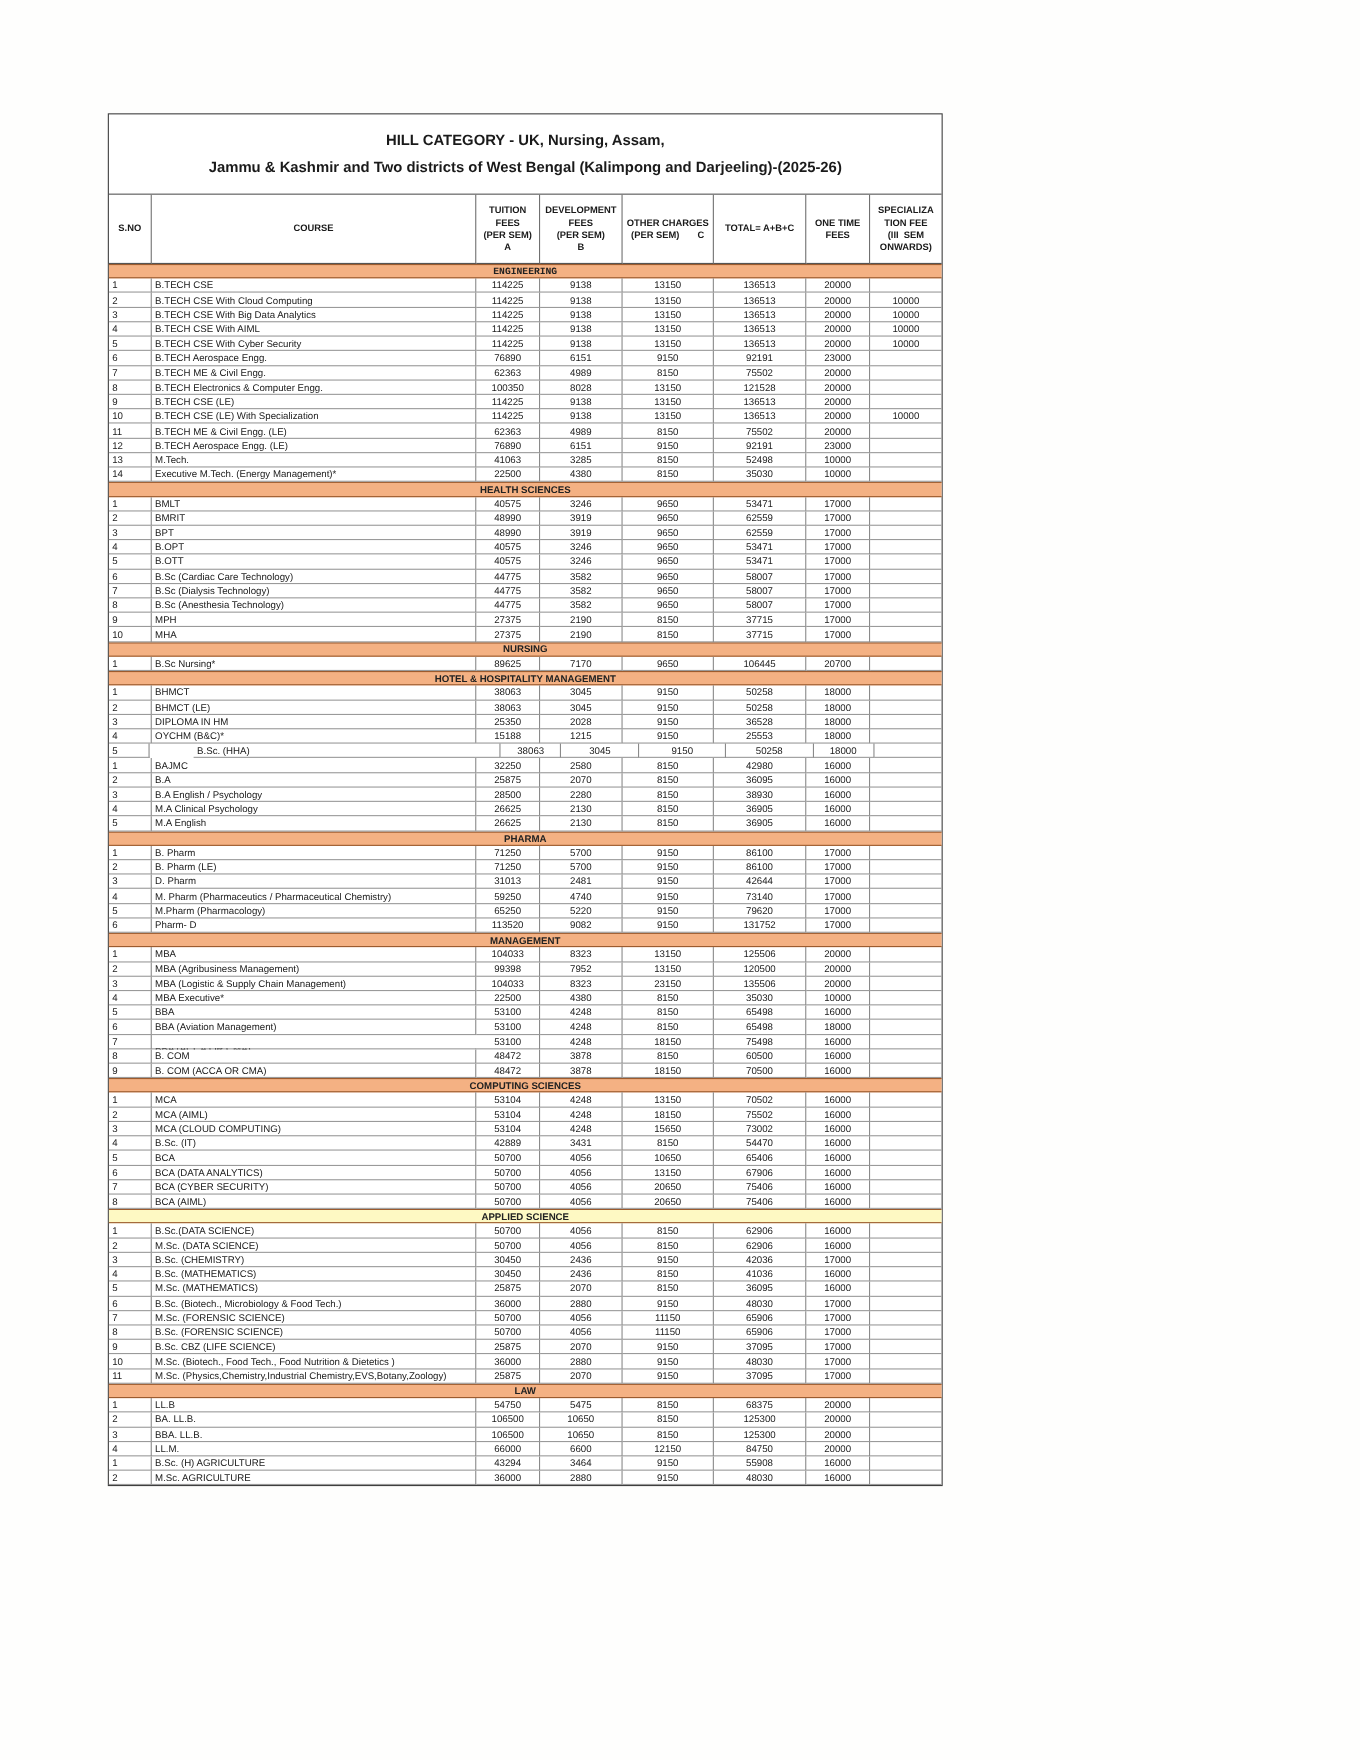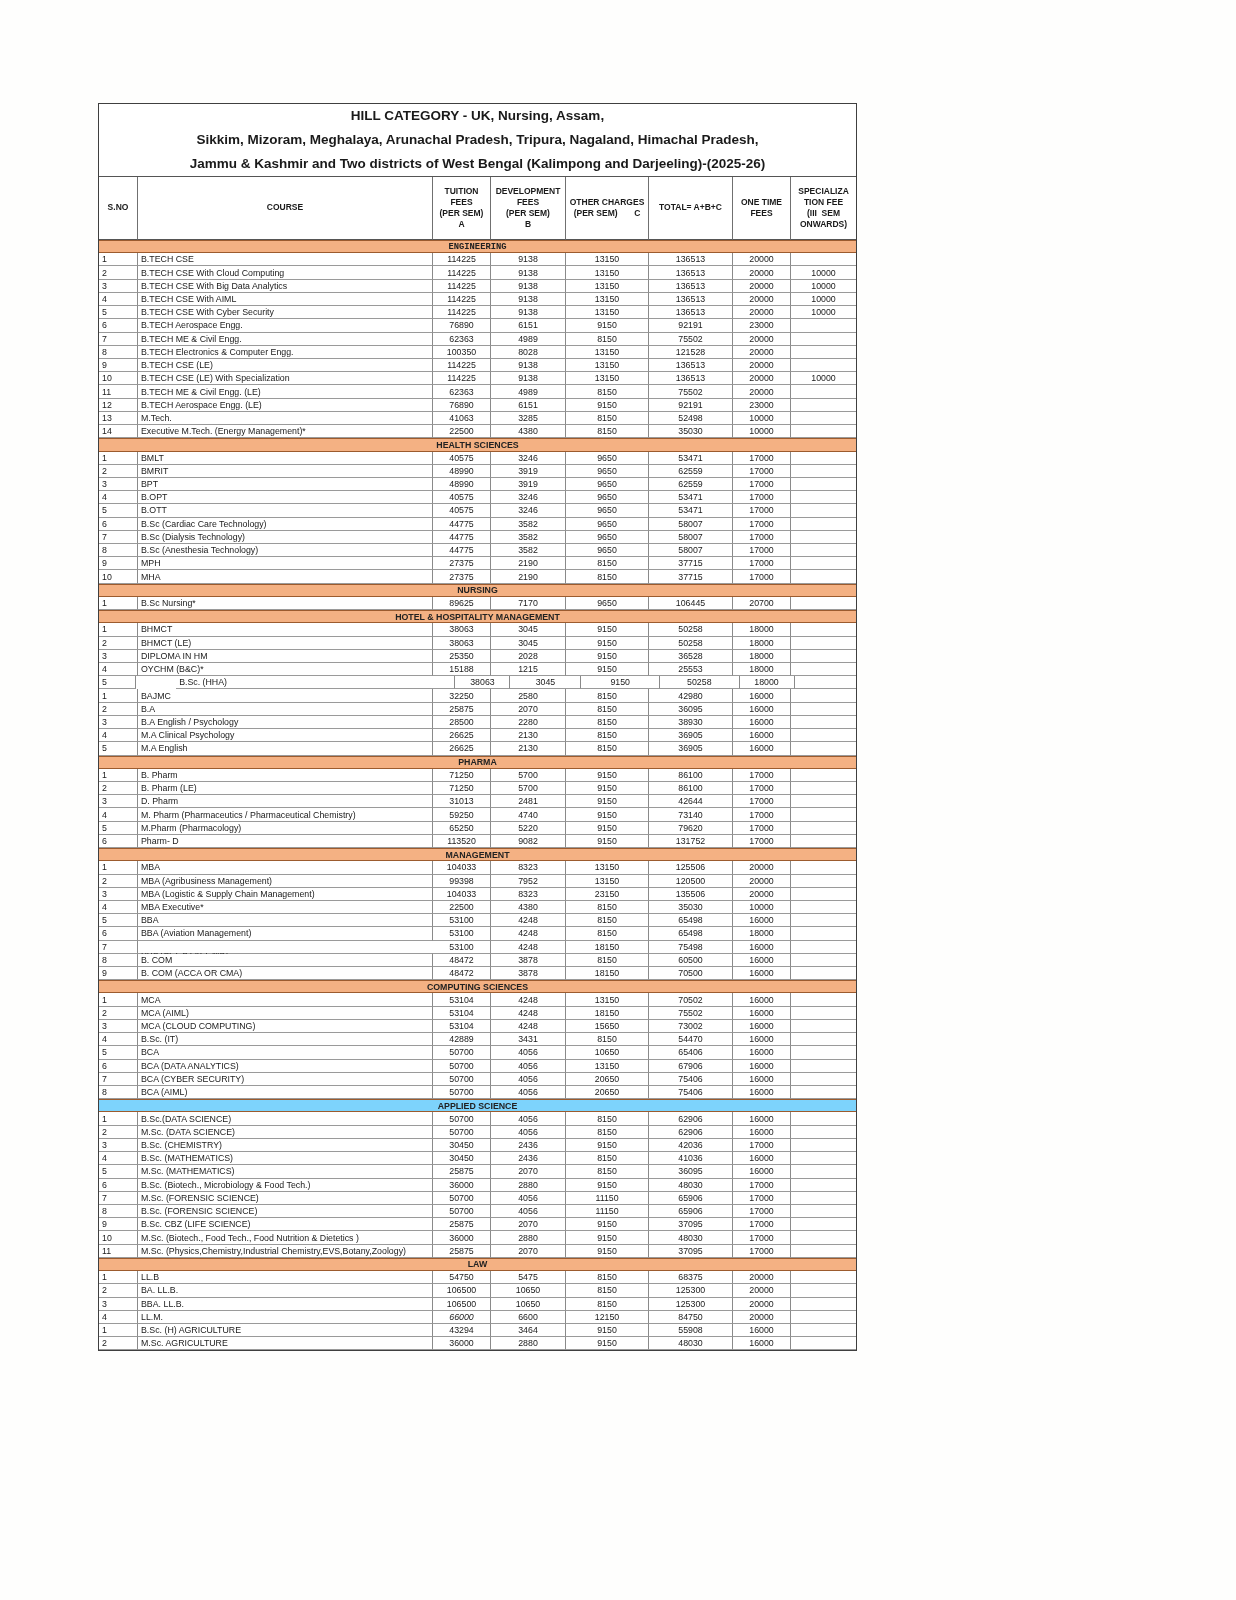--- a/index.html
+++ b/index.html
@@ -37,21 +37,20 @@
   .fvalue { flex:1; display:flex; align-items:center; justify-content:center; font-weight:bold; font-size:8.8px; color:#1a1a1a; }
 </style>
 </head>
 <body>
 
 <div class="page">
 
   <div class="doc">
     <div class="title-block">
       <div>HILL CATEGORY - UK, Nursing, Assam,</div>
-      <div>Sikkim, Mizoram, Meghalaya, Arunachal Pradesh, Tripura, Nagaland, Himachal Pradesh,</div>
       <div>Jammu &amp; Kashmir and Two districts of West Bengal (Kalimpong and Darjeeling)-(2025-26)</div>
     </div>
     <div class="header-row">
         <div class="hcell" style="width: 39px;">
           <div>S.NO</div>
         </div>
         <div class="hcell" style="width: 295px;">
           <div>COURSE</div>
         </div>
         <div class="hcell" style="width: 58px;">
@@ -665,21 +664,21 @@
         <div class="trow">
           <div class="tcell left" style="width: 39px;">8</div>
           <div class="tcell left" style="width: 295px;">BCA (AIML)</div>
           <div class="tcell num" style="width: 58px;">50700</div>
           <div class="tcell num" style="width: 75px;">4056</div>
           <div class="tcell num" style="width: 83px;">20650</div>
           <div class="tcell num" style="width: 84px;">75406</div>
           <div class="tcell num" style="width: 58px;">16000</div>
           <div class="tcell num" style="width: 65px;"></div>
         </div>
-        <div class="section-band" style="background: #7dd3fc;">APPLIED SCIENCE</div>
+        <div class="section-band" style="background: #fef9c3;">APPLIED SCIENCE</div>
         <div class="trow">
           <div class="tcell left" style="width: 39px;">1</div>
           <div class="tcell left" style="width: 295px;">B.Sc.(DATA SCIENCE)</div>
           <div class="tcell num" style="width: 58px;">50700</div>
           <div class="tcell num" style="width: 75px;">4056</div>
           <div class="tcell num" style="width: 83px;">8150</div>
           <div class="tcell num" style="width: 84px;">62906</div>
           <div class="tcell num" style="width: 58px;">16000</div>
           <div class="tcell num" style="width: 65px;"></div>
         </div>
@@ -810,21 +809,21 @@
           <div class="tcell num" style="width: 58px;">106500</div>
           <div class="tcell num" style="width: 75px;">10650</div>
           <div class="tcell num" style="width: 83px;">8150</div>
           <div class="tcell num" style="width: 84px;">125300</div>
           <div class="tcell num" style="width: 58px;">20000</div>
           <div class="tcell num" style="width: 65px;"></div>
         </div>
         <div class="trow">
           <div class="tcell left" style="width: 39px;">4</div>
           <div class="tcell left" style="width: 295px;">LL.M.</div>
-          <div class="tcell num" style="width: 58px; font-style: italic;">66000</div>
+          <div class="tcell num" style="width: 58px;">66000</div>
           <div class="tcell num" style="width: 75px;">6600</div>
           <div class="tcell num" style="width: 83px;">12150</div>
           <div class="tcell num" style="width: 84px;">84750</div>
           <div class="tcell num" style="width: 58px;">20000</div>
           <div class="tcell num" style="width: 65px;"></div>
         </div>
         <div class="trow">
           <div class="tcell left" style="width: 39px;">1</div>
           <div class="tcell left" style="width: 295px;">B.Sc. (H) AGRICULTURE</div>
           <div class="tcell num" style="width: 58px;">43294</div>

